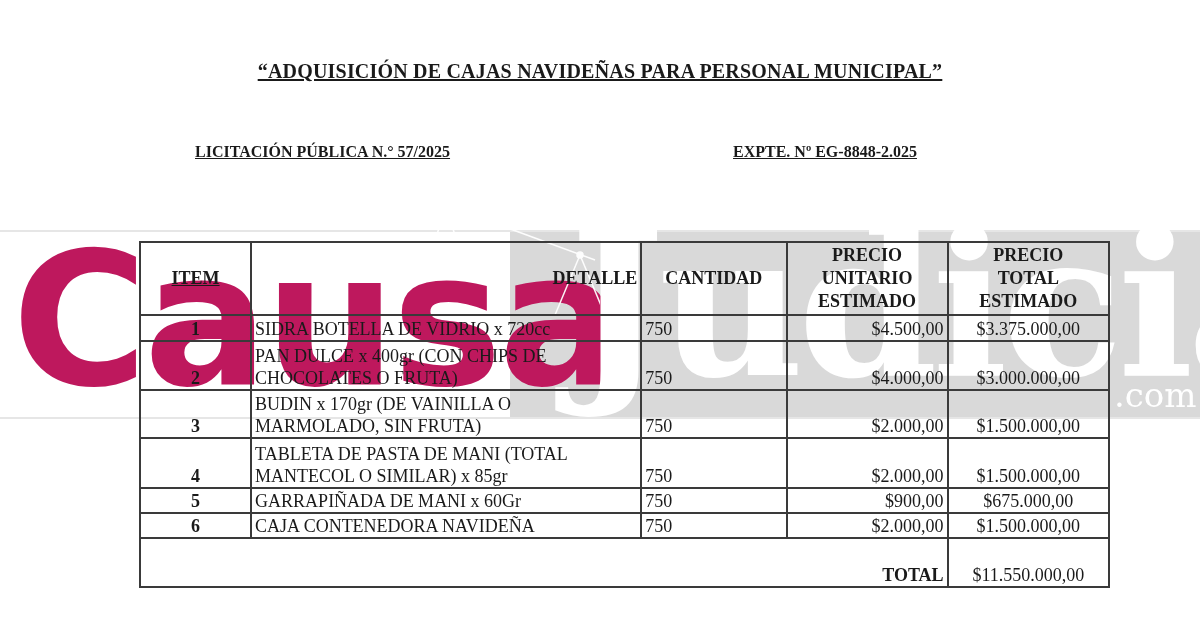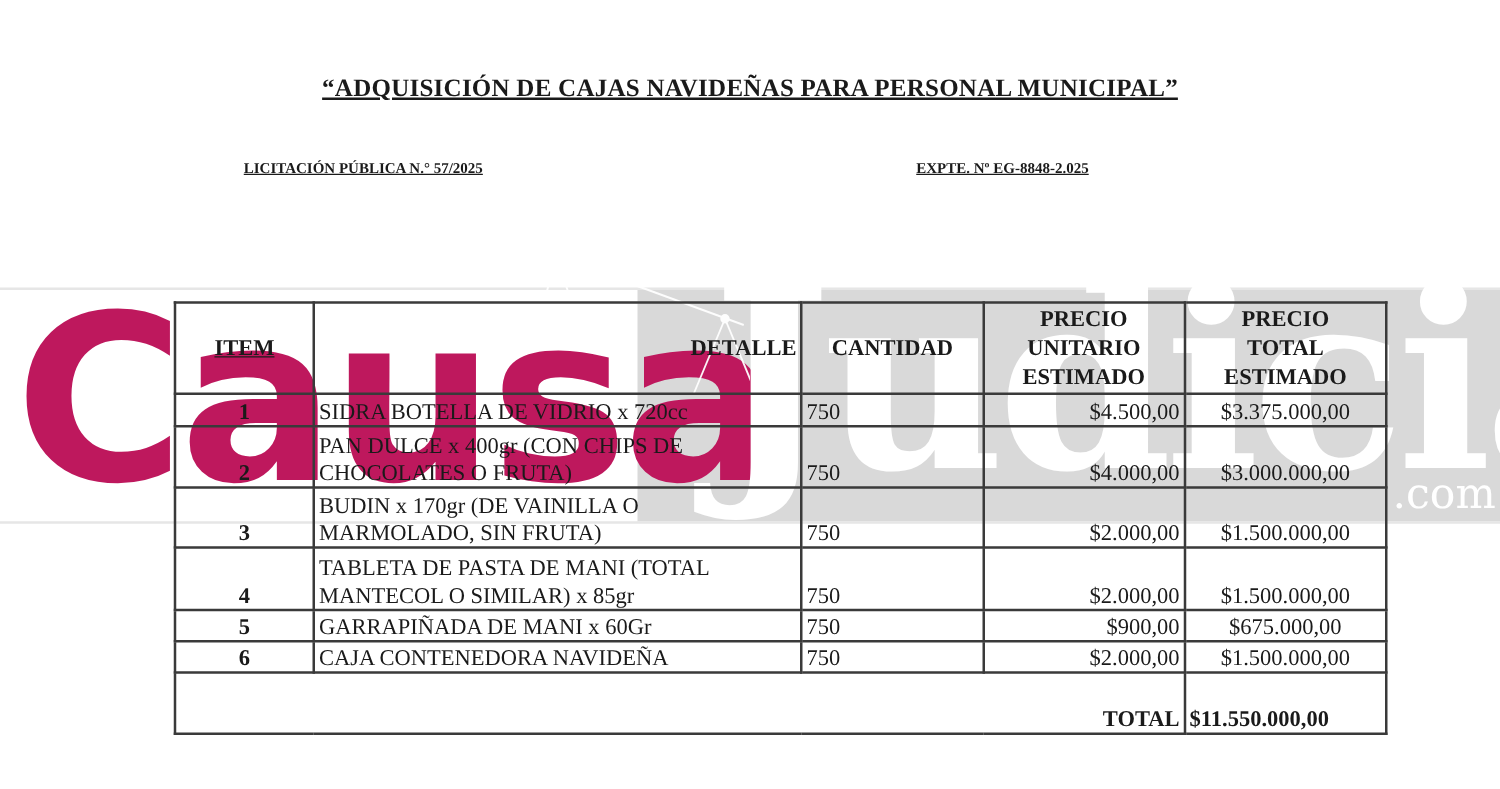--- a/index.html
+++ b/index.html
@@ -21,41 +21,41 @@
   .wm-com {
     position:absolute; left:1114px; top:378px; font-family:"DejaVu Serif", serif;
     font-size:34px; line-height:34px; color:#ffffff;
   }
   .wm-scale { position:absolute; left:420px; top:195px; }
 
   .title {
     position:absolute; left:0; width:1200px; top:60px; text-align:center;
     font-weight:bold; font-size:20px; text-decoration:underline; letter-spacing:0.2px;
   }
-  .sub { position:absolute; top:127px; font-weight:bold; font-size:12px; text-decoration:underline; }
+  .sub { position:absolute; top:143px; font-weight:bold; font-size:16px; text-decoration:underline; }
   .sub.left { left:195px; }
   .sub.right { left:733px; }
 
   table.items {
     position:absolute; left:139px; top:241px; width:971px; border-collapse:collapse;
     font-size:18px; line-height:22px; background:transparent;
   }
   table.items td, table.items th { border:2px solid #3a3a3a; padding:0 3px; }
   table.items th { font-weight:bold; text-align:center; vertical-align:middle; font-size:18px; line-height:23px; }
   .c-item { width:104px; text-align:center; font-weight:bold; vertical-align:bottom; }
   .c-det { width:386px; text-align:left; vertical-align:bottom; }
   .c-qty { width:138px; text-align:left; vertical-align:bottom; }
   .c-unit { width:154px; text-align:right; vertical-align:bottom; }
   .c-tot { width:154px; text-align:center; vertical-align:bottom; }
   tr.hdr { height:73px; }
   tr.r1 { height:26px; } tr.r2 { height:49px; } tr.r3 { height:48px; }
   tr.r4 { height:50px; } tr.r5 { height:25px; } tr.r6 { height:25px; }
   tr.rt { height:49px; }
   td.tot-label { text-align:right; font-weight:bold; vertical-align:bottom; border-right:2px solid #3a3a3a; }
-  td.tot-val { text-align:left; font-weight:bold; vertical-align:bottom; }
+  td.tot-val { text-align:center; font-weight:normal; vertical-align:bottom; }
 </style>
 </head>
 <body>
 
 <div class="wm-line" style="top:230px;"></div>
 <div class="wm-line" style="top:417px;"></div>
 <div class="wm-band"></div>
 <div class="wm-causa">Causa</div>
 <div class="wm-judicial">Judicial</div>
 <div class="wm-com">.com</div>

